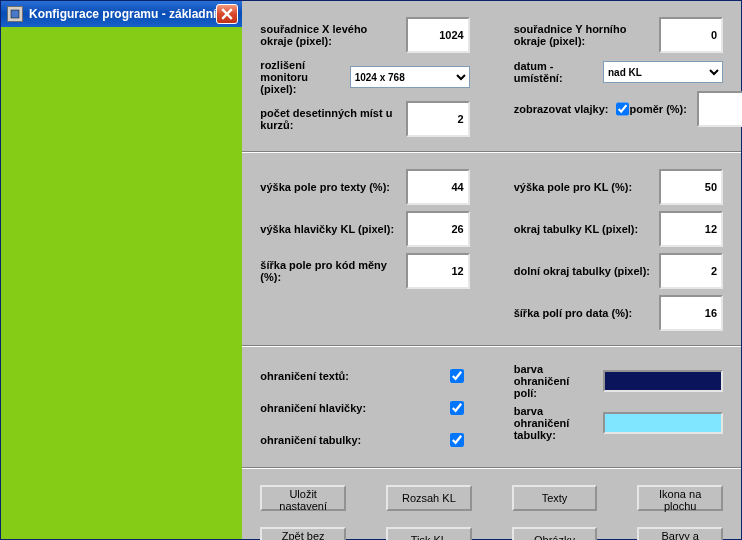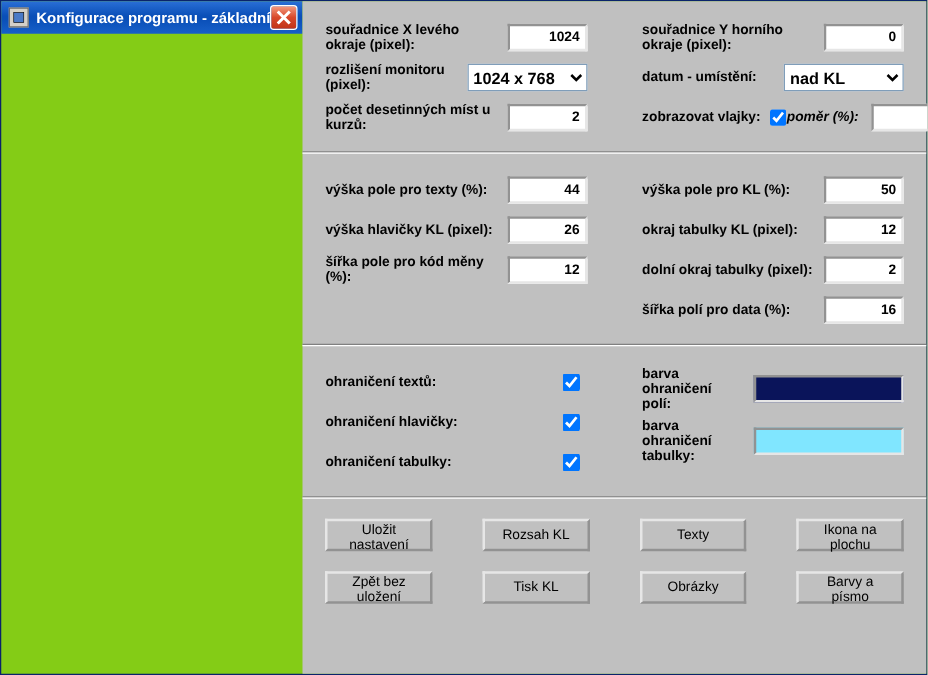--- a/index.html
+++ b/index.html
@@ -84,32 +84,32 @@
     display: flex;
     align-items: center;
     width: 100%;
   }
   .field-wrap .lbl { flex: 1; padding-right: 8px; }
   input.text {
     font-family: inherit;
     font-size: 11px;
     font-weight: bold;
     text-align: right;
-    padding: 2px 4px;
+    padding: 16px 4px;
     height: 22px;
     border: 2px inset #e6e6e6;
     background: #fff;
     width: 64px;
   }
   select.combo {
     font-family: inherit;
-    font-size: 13px;
+    font-size: 10px;
     font-weight: bold;
     height: 22px;
-    width: 96px;
+    width: 120px;
     border: 1px solid #7f9db9;
     background:#fff;
   }
   .chk {
     width: 14px; height: 14px;
     margin: 0;
   }
   .swatch {
     height: 22px;
     width: 120px;
@@ -179,21 +179,21 @@
             <span class="lbl">datum - umístění:</span>
             <select class="combo">
               <option>nad KL</option>
             </select>
           </div>
           <div class="row field-wrap">
             <span class="lbl" style="flex:0 0 auto;">zobrazovat vlajky:</span>
             <span class="inline-gap"></span>
             <input type="checkbox" class="chk" checked="" style="">
             <span style="flex:1"></span>
-            <span class="lbl" style="flex:0 0 auto; padding-right:10px;font-style:italic;">poměr (%):</span>
+            <span class="lbl" style="flex:0 0 auto; padding-right:10px;">poměr (%):</span>
             <input class="text" value="92" style="">
           </div>
         </div>
       </div>
     </div>
 
     <div class="hr"></div>
 
     <div class="section">
       <div class="cols">

